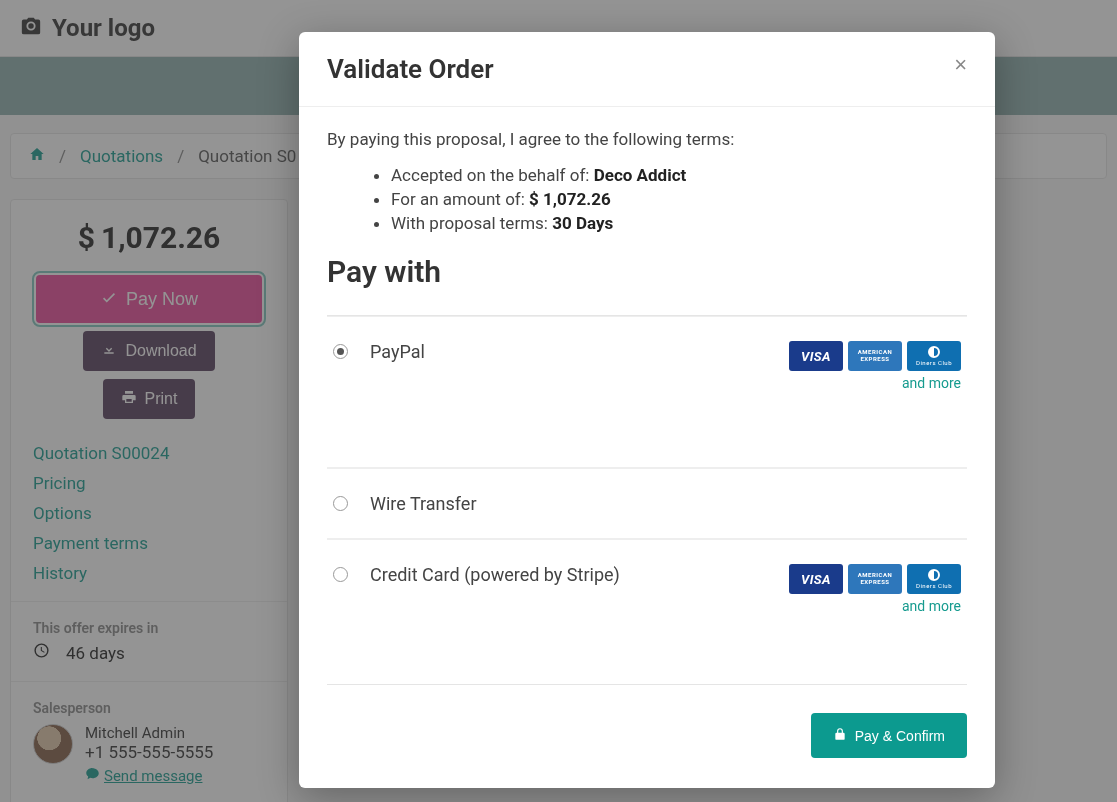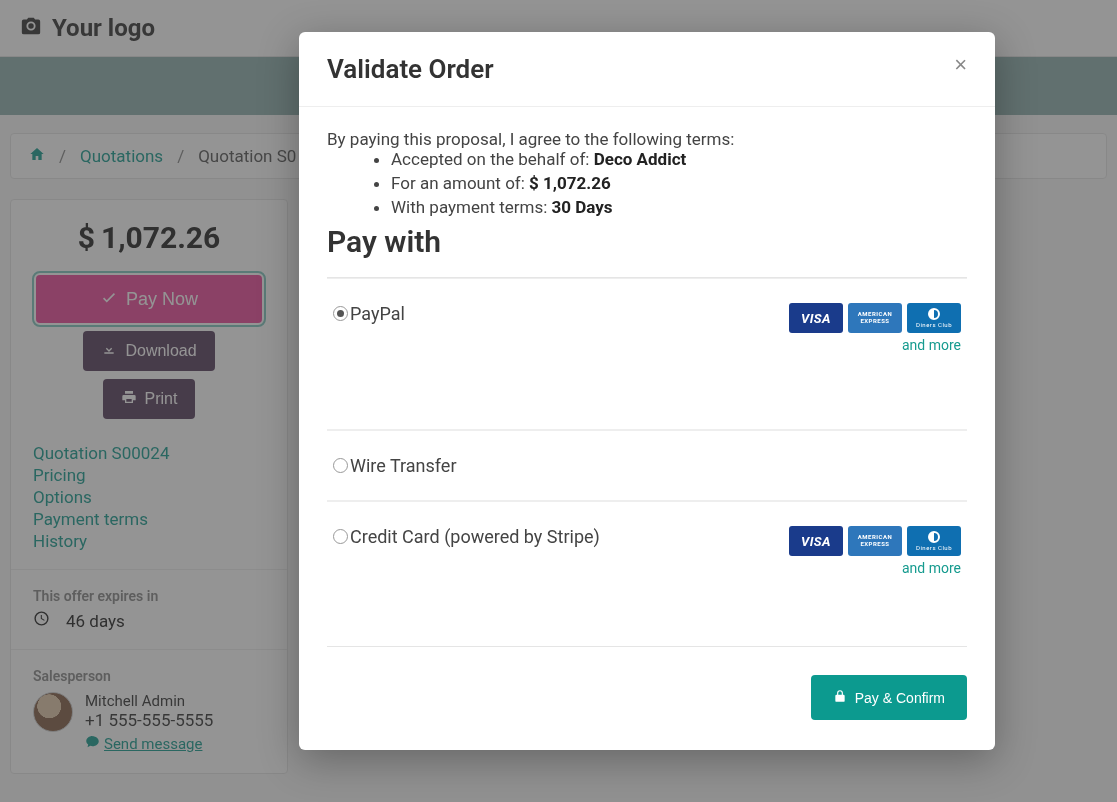--- a/index.html
+++ b/index.html
@@ -96,21 +96,21 @@
     font-size: 18px;
     outline: 2px solid #7fc6bf;
     outline-offset: 2px;
   }
   .btn-secondary { background: #563c5c; }
 
   .sidenav {
     margin-top: 24px;
     display: flex;
     flex-direction: column;
-    gap: 2px;
+    gap: 10px;
   }
   .sidenav a {
     color: #169b8f;
     text-decoration: none;
     font-size: 17px;
   }
 
   .divider { height: 1px; background: #eee; margin: 18px -22px; }
 
   .meta-label { color: #888; font-size: 14px; font-weight: 600; margin-bottom: 6px; }
@@ -153,41 +153,41 @@
   .modal-header {
     padding: 22px 28px;
     border-bottom: 1px solid #eee;
     display: flex;
     justify-content: space-between;
     align-items: flex-start;
   }
   .modal-title { font-size: 26px; font-weight: 600; color: #333; }
   .modal-close { font-size: 22px; color: #888; cursor: pointer; background:none; border:none; line-height: 1;}
   .modal-body { padding: 22px 28px 8px 28px; }
-  .terms { font-size: 17px; color: #444; }
-  .terms-list { padding-left: 64px; margin-bottom: 7px; }
+  .terms { font-size: 17px; color: #444; margin-bottom: 16px; }
+  .terms-list { padding-left: 64px; margin-bottom: 21px; }
   .terms-list li { font-size: 17px; color: #444; margin-bottom: 4px; list-style: disc; }
   .terms-list li b { color: #222; }
 
-  .paywith { font-size: 30px; font-weight: 600; color: #333; margin-bottom: 18px; }
+  .paywith { font-size: 30px; font-weight: 600; color: #333; margin-bottom: 26px; }
 
   .payment-list { border: 1px solid #e5e5e5; border-left: none; border-right: none; }
   .payment-option {
     border-top: 2px solid #eee;
     padding: 24px 6px;
     display: flex;
     justify-content: space-between;
     align-items: flex-start;
   }
   .payment-option:first-child { border-top: 1px solid #eee; }
   .payment-option.tall1 { padding-bottom: 76px; }
   .payment-option.tall2 { padding-bottom: 70px; }
 
   .payment-option .left {
-    display: flex; align-items: center; gap: 2px;
+    display: flex; align-items: center; gap: 22px;
   }
   .radio {
     width: 15px; height: 15px;
     border: 1px solid #999;
     border-radius: 50%;
     display: inline-flex;
     align-items: center; justify-content: center;
   }
   .radio.checked::after {
     content: ""; width: 7px; height: 7px; border-radius: 50%; background: #555;
@@ -333,21 +333,21 @@
   <div class="modal-body">
     <div class="terms">By paying this proposal, I agree to the following terms:</div>
     <ul class="terms-list">
       <li>
         <span>Accepted on the behalf of: </span><b>Deco Addict</b>
       </li>
       <li>
         <span>For an amount of: </span><b>$ 1,072.26</b>
       </li>
       <li>
-        <span>With payment terms: </span><b>30 Days</b>
+        <span>With proposal terms: </span><b>30 Days</b>
       </li>
     </ul>
 
     <div class="paywith">Pay with</div>
 
     <div class="payment-list">
 
       <div class="payment-option tall1">
         <div class="left">
           <span class="radio checked"></span>

